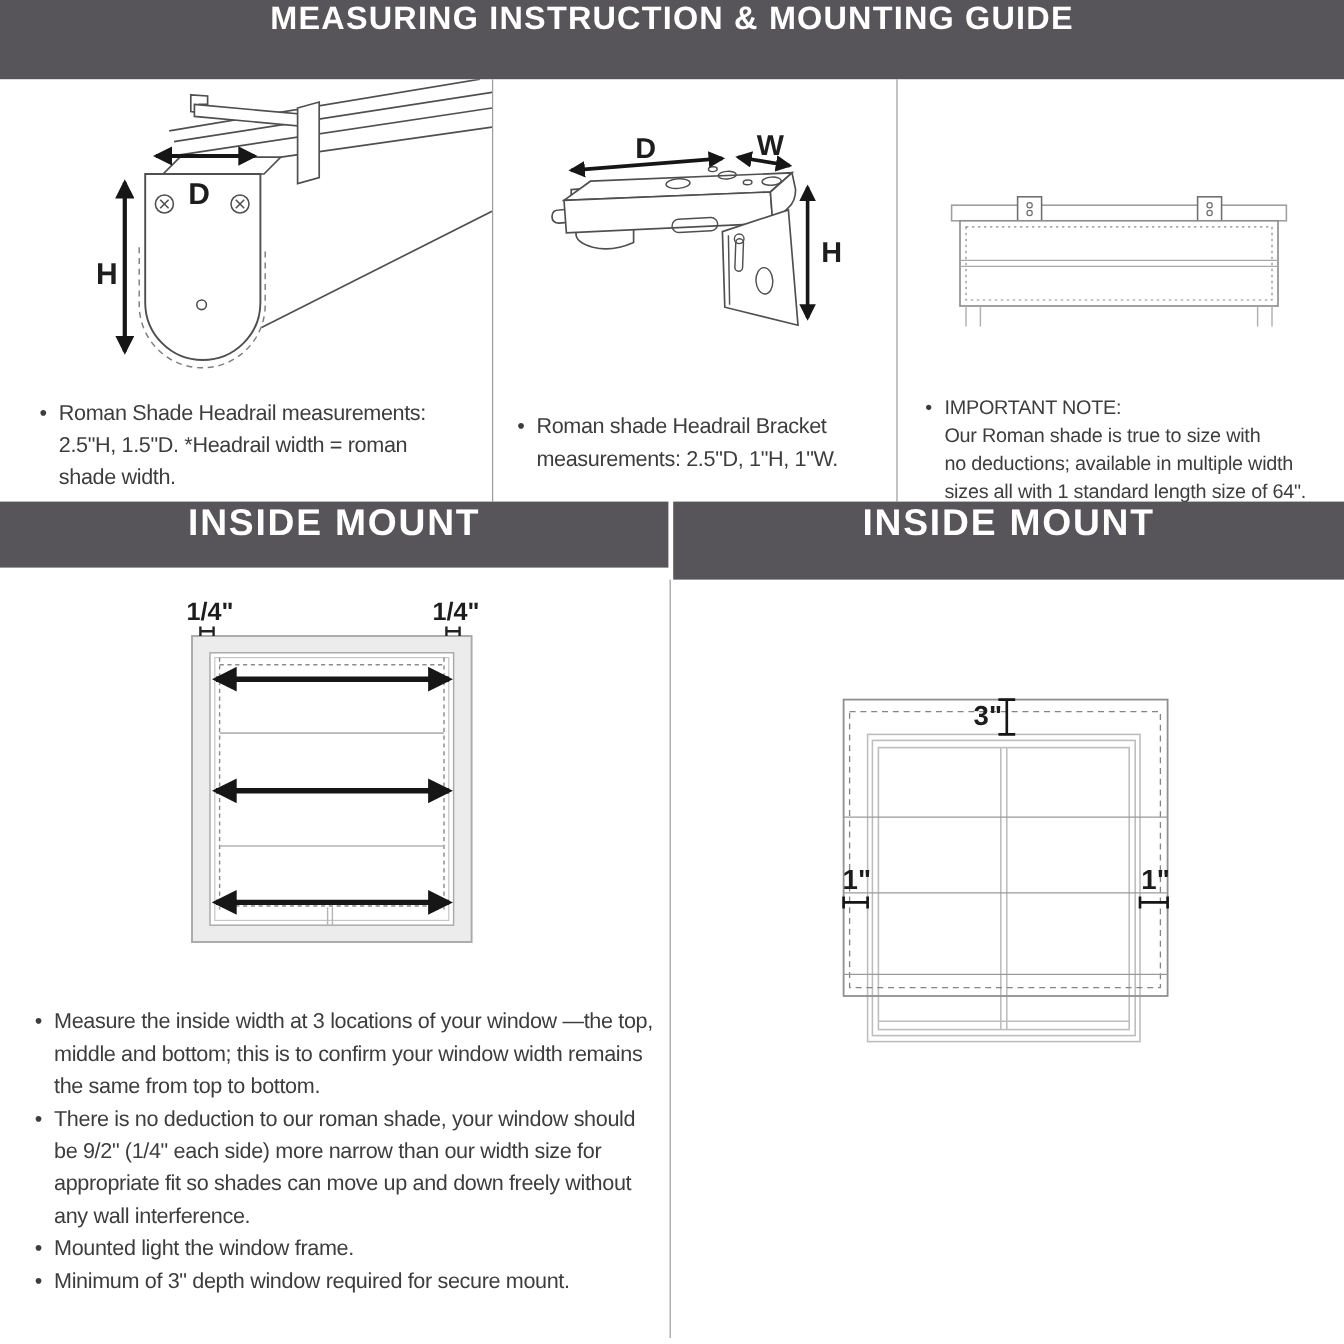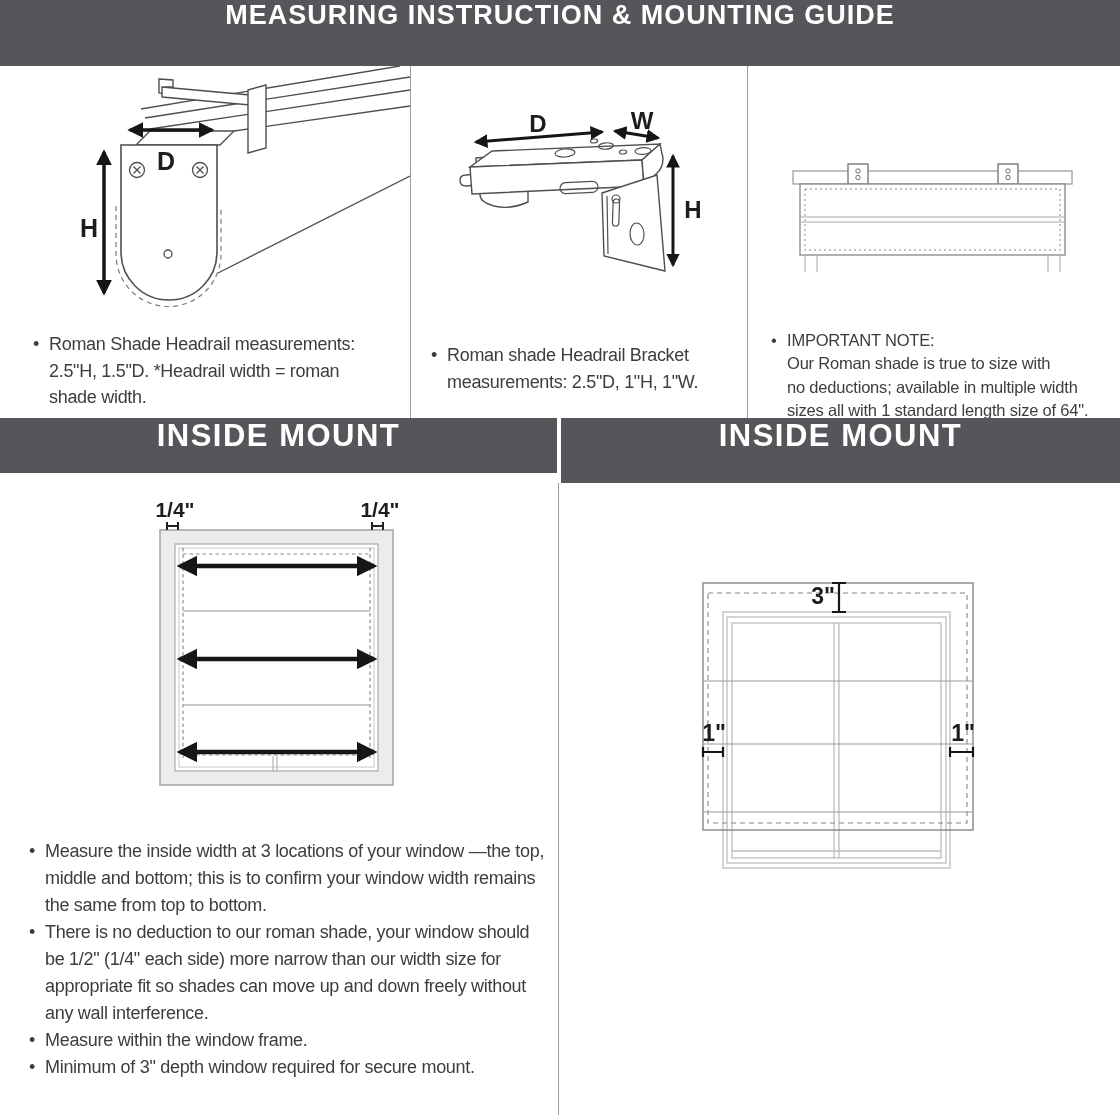--- a/index.html
+++ b/index.html
@@ -167,24 +167,24 @@
     </g>
     <text x="45" y="29" font-size="21" text-anchor="middle">1/4"</text>
     <text x="250" y="29" font-size="21" text-anchor="middle">1/4"</text>
   </svg>
 
   <ul class="bullets inside-bullets">
       <li>Measure the inside width at 3 locations of your window —the top,
 middle and bottom; this is to confirm your window width remains
 the same from top to bottom.</li>
       <li>There is no deduction to our roman shade, your window should
-be 1/2" (1/4" each side) more narrow than our width size for
+be 9/2" (1/4" each side) more narrow than our width size for
 appropriate fit so shades can move up and down freely without
 any wall interference.</li>
-      <li>Measure within the window frame.</li>
+      <li>Mounted light the window frame.</li>
       <li>Minimum of 3" depth window required for secure mount.</li>
     </ul>
 
   <svg class="diag" style="left:660px;top:560px" width="360" height="320" viewBox="0 0 360 320">
     <g stroke="#bdbdbd" stroke-width="1.3" fill="none">
       <rect x="63" y="52" width="227" height="256"></rect>
       <rect x="67" y="57" width="219" height="246"></rect>
       <rect x="72" y="63" width="209" height="235"></rect>
       <path d="M174 63 V298 M179 63 V298"></path>
       <path d="M72 291 H281"></path>

